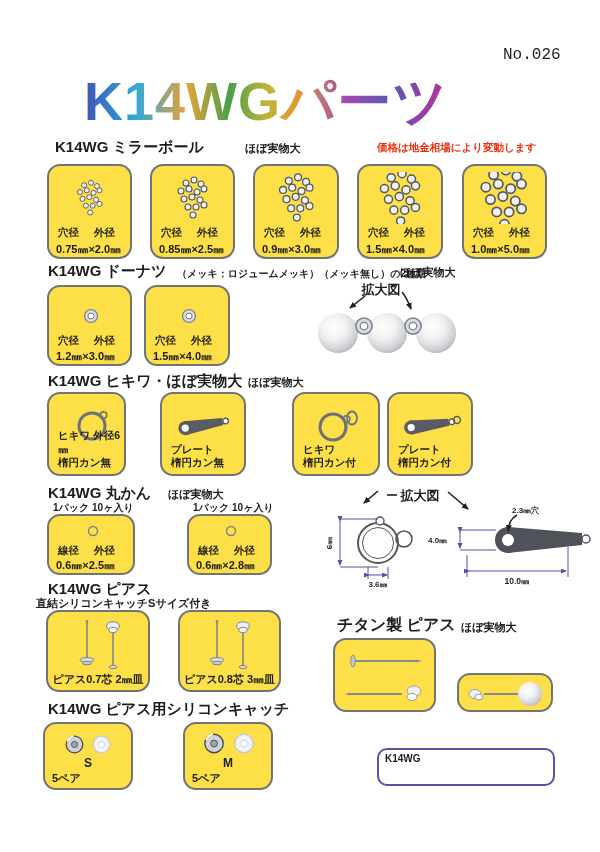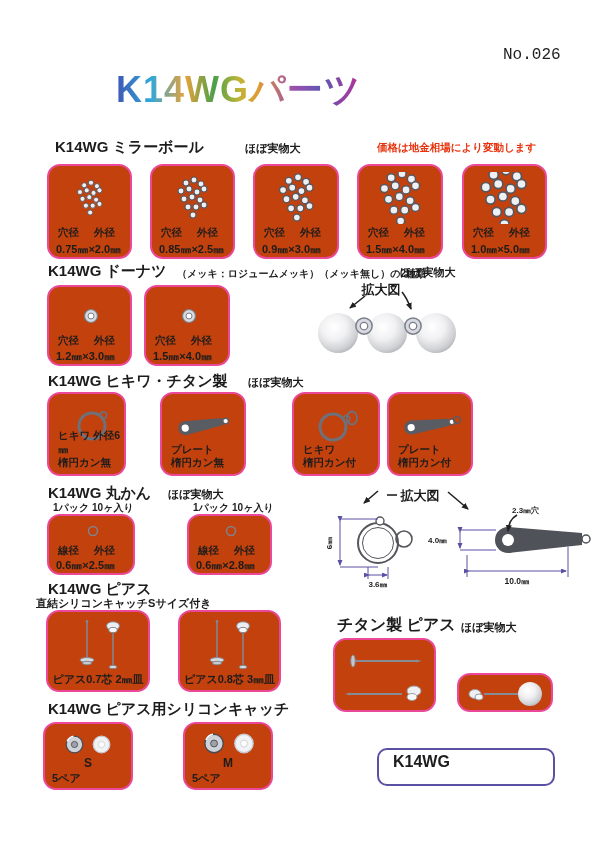--- a/index.html
+++ b/index.html
@@ -4,42 +4,42 @@
 <style>
   * { margin:0; padding:0; box-sizing:border-box; }
   html,body { background:#ffffff; }
   #page {
     position:relative; width:600px; height:852px; background:#fff;
     font-family:"Liberation Sans","DejaVu Sans",sans-serif; color:#1c1c1c; overflow:hidden;
   }
   .t { position:absolute; white-space:nowrap; }
   .pageno { left:503px; top:46px; font-size:16px; color:#222;font-family:Liberation Mono, monospace; }
   .main-title {
-    left:84px; top:66px; font-size:36px; font-weight:bold; letter-spacing:1px;
+    left:84px; top:66px; font-size:54px; font-weight:bold; letter-spacing:1px;
     background:linear-gradient(90deg,#3f55b5 0%,#2fa8db 14%,#e8a23a 28%,#4ba04a 40%,#c0b437 50%,#df9a33 58%,#9c4fae 72%,#5e57b2 84%,#bd2f96 100%);
-    -webkit-background-clip:text; background-clip:text;margin-left:32px; -webkit-text-fill-color:transparent;
+    -webkit-background-clip:text; background-clip:text; -webkit-text-fill-color:transparent;
   }
   .sec-title { font-size:15px; font-weight:bold; }
   .sec-title-lg { font-size:16px; font-weight:bold; }
   .note-sm { font-size:11px; font-weight:bold; }
   .sub { font-size:10px; font-weight:bold; }
   .note-red { font-size:10.5px; font-weight:bold; color:#e8330e; }
-  .pbox { position:absolute; border:2px solid #ec4899; border-radius:13px; background:#c2410c; }
+  .pbox { position:absolute; border:2px solid #737373; border-radius:13px; background:#fde047; }
   .pbox svg.icon { position:absolute; }
   .dims { position:absolute; left:9px; bottom:17px; display:flex; gap:15px; font-size:10.5px; font-weight:bold; }
   .dims2 { position:absolute; left:9px; bottom:16px; display:flex; gap:15px; font-size:10.5px; font-weight:bold; }
   .sizev { position:absolute; left:7px; bottom:0; font-size:11px; font-weight:bold; }
   .lbl2 { position:absolute; left:9px; bottom:4px; font-size:10.5px; font-weight:bold; line-height:1.3; }
   .plabel { position:absolute; left:0; right:0; bottom:3px; text-align:center; font-size:11px; font-weight:bold; }
   .sm-size { position:absolute; left:0; right:0; top:32px; text-align:center; font-size:12px; font-weight:bold; }
   .sm-qty { position:absolute; left:7px; bottom:2px; font-size:11px; font-weight:bold; }
   .note-box {
     position:absolute; left:377px; top:748px; width:178px; height:38px;
-    border:2px solid #5a50a4; border-radius:10px; padding:2px 14px;
-    font-size:16px; font-weight:bold; line-height:1.3;
+    border:2px solid #5a50a4; border-radius:10px; padding:2px 6px;
+    font-size:10px; font-weight:bold; line-height:1.3;
   }
   svg text { font-family:"Liberation Sans","DejaVu Sans",sans-serif; }
   .defs-hidden { position:absolute; width:0; height:0; overflow:hidden; }
 </style>
 </head>
 <body>
 
 <div id="page">
 
   <svg class="defs-hidden" aria-hidden="true">
@@ -199,21 +199,21 @@
     <path d="M92,12 C97,18 99,24 101,29" fill="none" stroke="#222" stroke-width="1.6" marker-end="url(#ahb)"></path>
     <g>
       <circle cx="28" cy="53" r="20" fill="url(#pg)"></circle>
       <circle cx="77" cy="53" r="20" fill="url(#pg)"></circle>
       <circle cx="126" cy="53" r="20" fill="url(#pg)"></circle>
       <use href="#donutg" transform="translate(54,46) scale(1.25)"></use>
       <use href="#donutg" transform="translate(103,46) scale(1.25)"></use>
     </g>
   </svg>
 
-  <div class="t sec-title" style="left:48px; top:372px;">K14WG ヒキワ・チタン製</div>
+  <div class="t sec-title" style="left:48px; top:372px;">K14WG ヒキワ・ほぼ実物大</div>
   <div class="t note-sm" style="left:248px; top:375px;">ほぼ実物大</div>
 
   <div class="pbox" style="left:47px; top:392px; width:79px; height:84px;">
     <svg class="icon" style="left:15px; top:6px;" width="60" height="46" viewBox="0 0 60 46">
         <use href="#clasp" transform="translate(28,26) rotate(12)"></use>
       </svg>
     <div class="lbl2">
         <div>ヒキワ 外径6㎜</div>
         <div>楕円カン無</div>
       </div>

